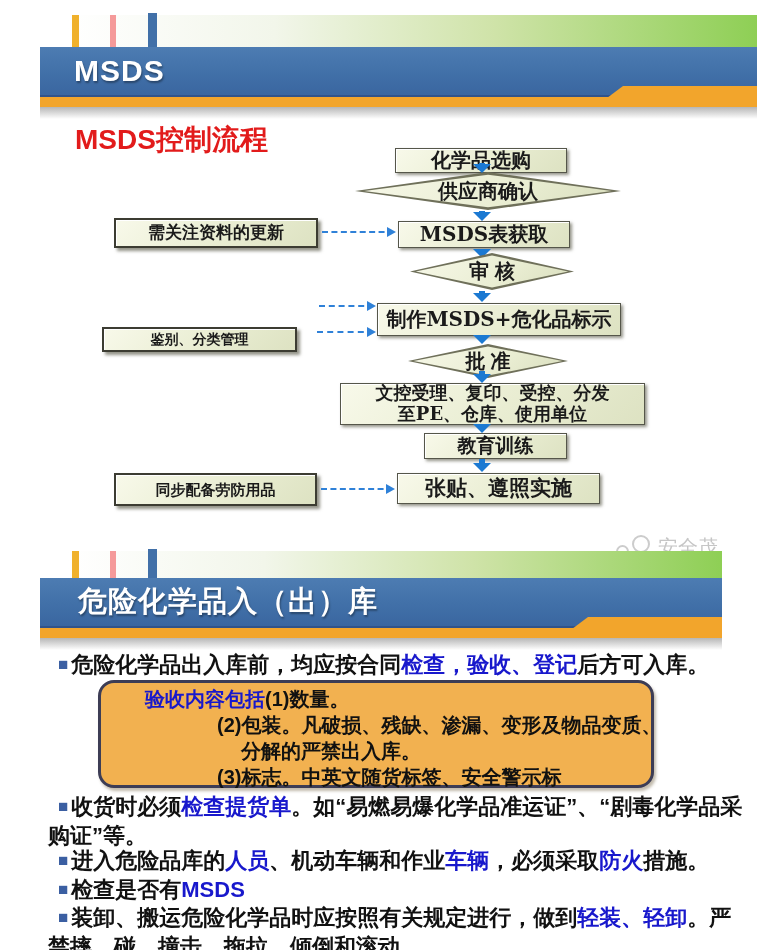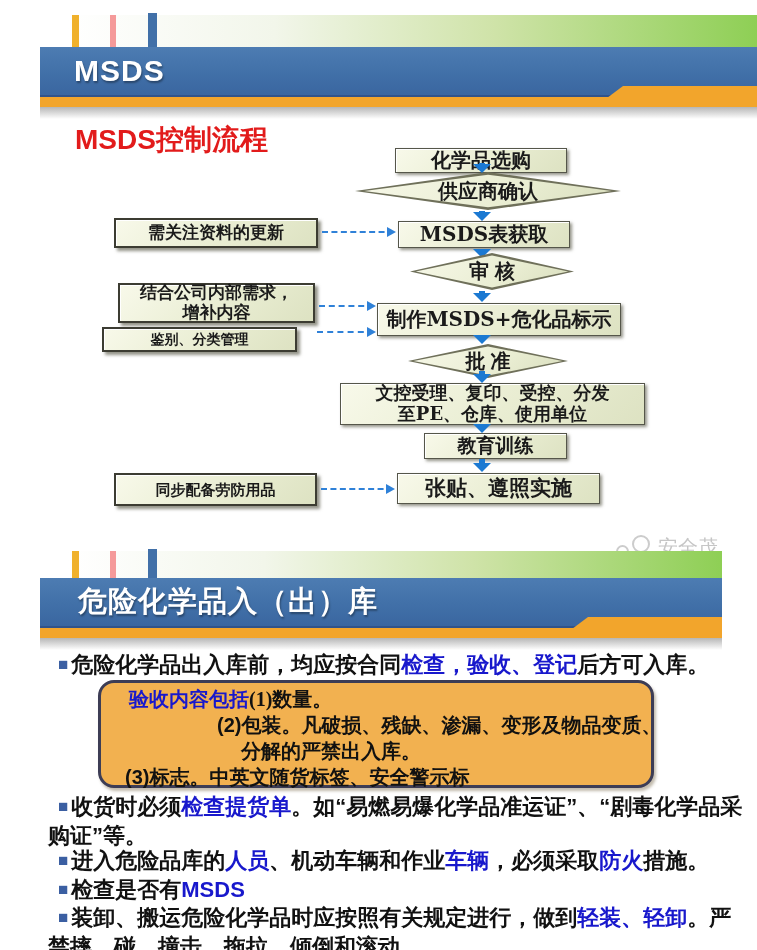--- a/index.html
+++ b/index.html
@@ -97,24 +97,20 @@
   <div class="abs fbox side" style="left:114px;top:218px;width:204px;height:30px;font-size:17px;">需关注资料的更新</div>
   <div class="darrow" style="left:322px;top:231px;width:72px;"></div>
 
   <div class="abs fbox" style="left:398px;top:221px;width:172px;height:27px;font-size:20px;">MSDS表获取</div>
   <div class="varrow" style="left:473px;top:249px;height:9px;"></div>
 
   <div class="abs diamond" style="left:410px;top:253px;width:164px;height:37px;">
     <div class="diamond-inner" style="font-size:20px;letter-spacing:6px;padding-left:6px;">审核</div>
   </div>
 
-  <div class="abs fbox side" style="left:118px;top:283px;width:197px;height:40px;font-size:17px;">
-    <span>结合公司内部需求，</span>
-    <span>增补内容</span>
-  </div>
   <div class="abs fbox side" style="left:102px;top:327px;width:195px;height:25px;font-size:14px;">鉴别、分类管理</div>
   <div class="darrow" style="left:319px;top:305px;width:55px;"></div>
   <div class="darrow" style="left:317px;top:331px;width:57px;"></div>
 
   <div class="varrow" style="left:473px;top:291px;height:11px;"></div>
   <div class="abs fbox" style="left:377px;top:303px;width:244px;height:33px;font-size:20px;">制作MSDS+危化品标示</div>
   <div class="varrow" style="left:473px;top:336px;height:8px;"></div>
 
   <div class="abs diamond" style="left:408px;top:344px;width:160px;height:34px;">
     <div class="diamond-inner" style="font-size:20px;letter-spacing:5px;padding-left:5px;">批准</div>
@@ -152,24 +148,24 @@
   </div>
   <div class="abs trap" style="left:560px;top:617px;width:162px;height:21px;"></div>
   <div class="abs stripe" style="left:40px;top:628px;width:682px;height:10px;"></div>
   <div class="abs shadowband" style="left:40px;top:638px;width:682px;height:12px;"></div>
 
   <p class="bullet" style="left:48px;top:650px;width:700px;">
     <span class="sq">■</span><span><span>危险化学品出入库前，均应按合同</span><span class="hl">检查，验收、登记</span><span>后方可入库。</span></span>
   </p>
 
   <div class="abs callout" style="left:98px;top:680px;width:556px;height:108px;">
-    <div class="cl" style="padding-left:28px;font-family:Liberation Serif, serif;"><span class="hl">验收内容包括</span><span>(1)数量。</span></div>
+    <div class="cl" style="padding-left:44px;"><span class="hl">验收内容包括</span><span>(1)数量。</span></div>
     <div class="cl" style="padding-left:116px;"><span>(2)包装。凡破损、残缺、渗漏、变形及物品变质、</span></div>
     <div class="cl" style="padding-left:140px;"><span>分解的严禁出入库。</span></div>
-    <div class="cl" style="margin-left:24px;"><span>(3)标志。中英文随货标签、安全警示标</span></div>
+    <div class="cl" style="padding-left:116px;"><span>(3)标志。中英文随货标签、安全警示标</span></div>
   </div>
 
   <p class="bullet" style="left:48px;top:792px;width:700px;">
     <span class="sq">■</span><span><span>收货时必须</span><span class="hl">检查提货单</span><span>。如“易燃易爆化学品准运证”、“剧毒化学品采购证”等。</span></span>
   </p>
   <p class="bullet" style="left:48px;top:846px;width:700px;">
     <span class="sq">■</span><span><span>进入危险品库的</span><span class="hl">人员</span><span>、机动车辆和作业</span><span class="hl">车辆</span><span>，必须采取</span><span class="hl">防火</span><span>措施。</span></span>
   </p>
   <p class="bullet" style="left:48px;top:875px;width:700px;">
     <span class="sq">■</span><span><span>检查是否有</span><span class="hl">MSDS</span></span>

